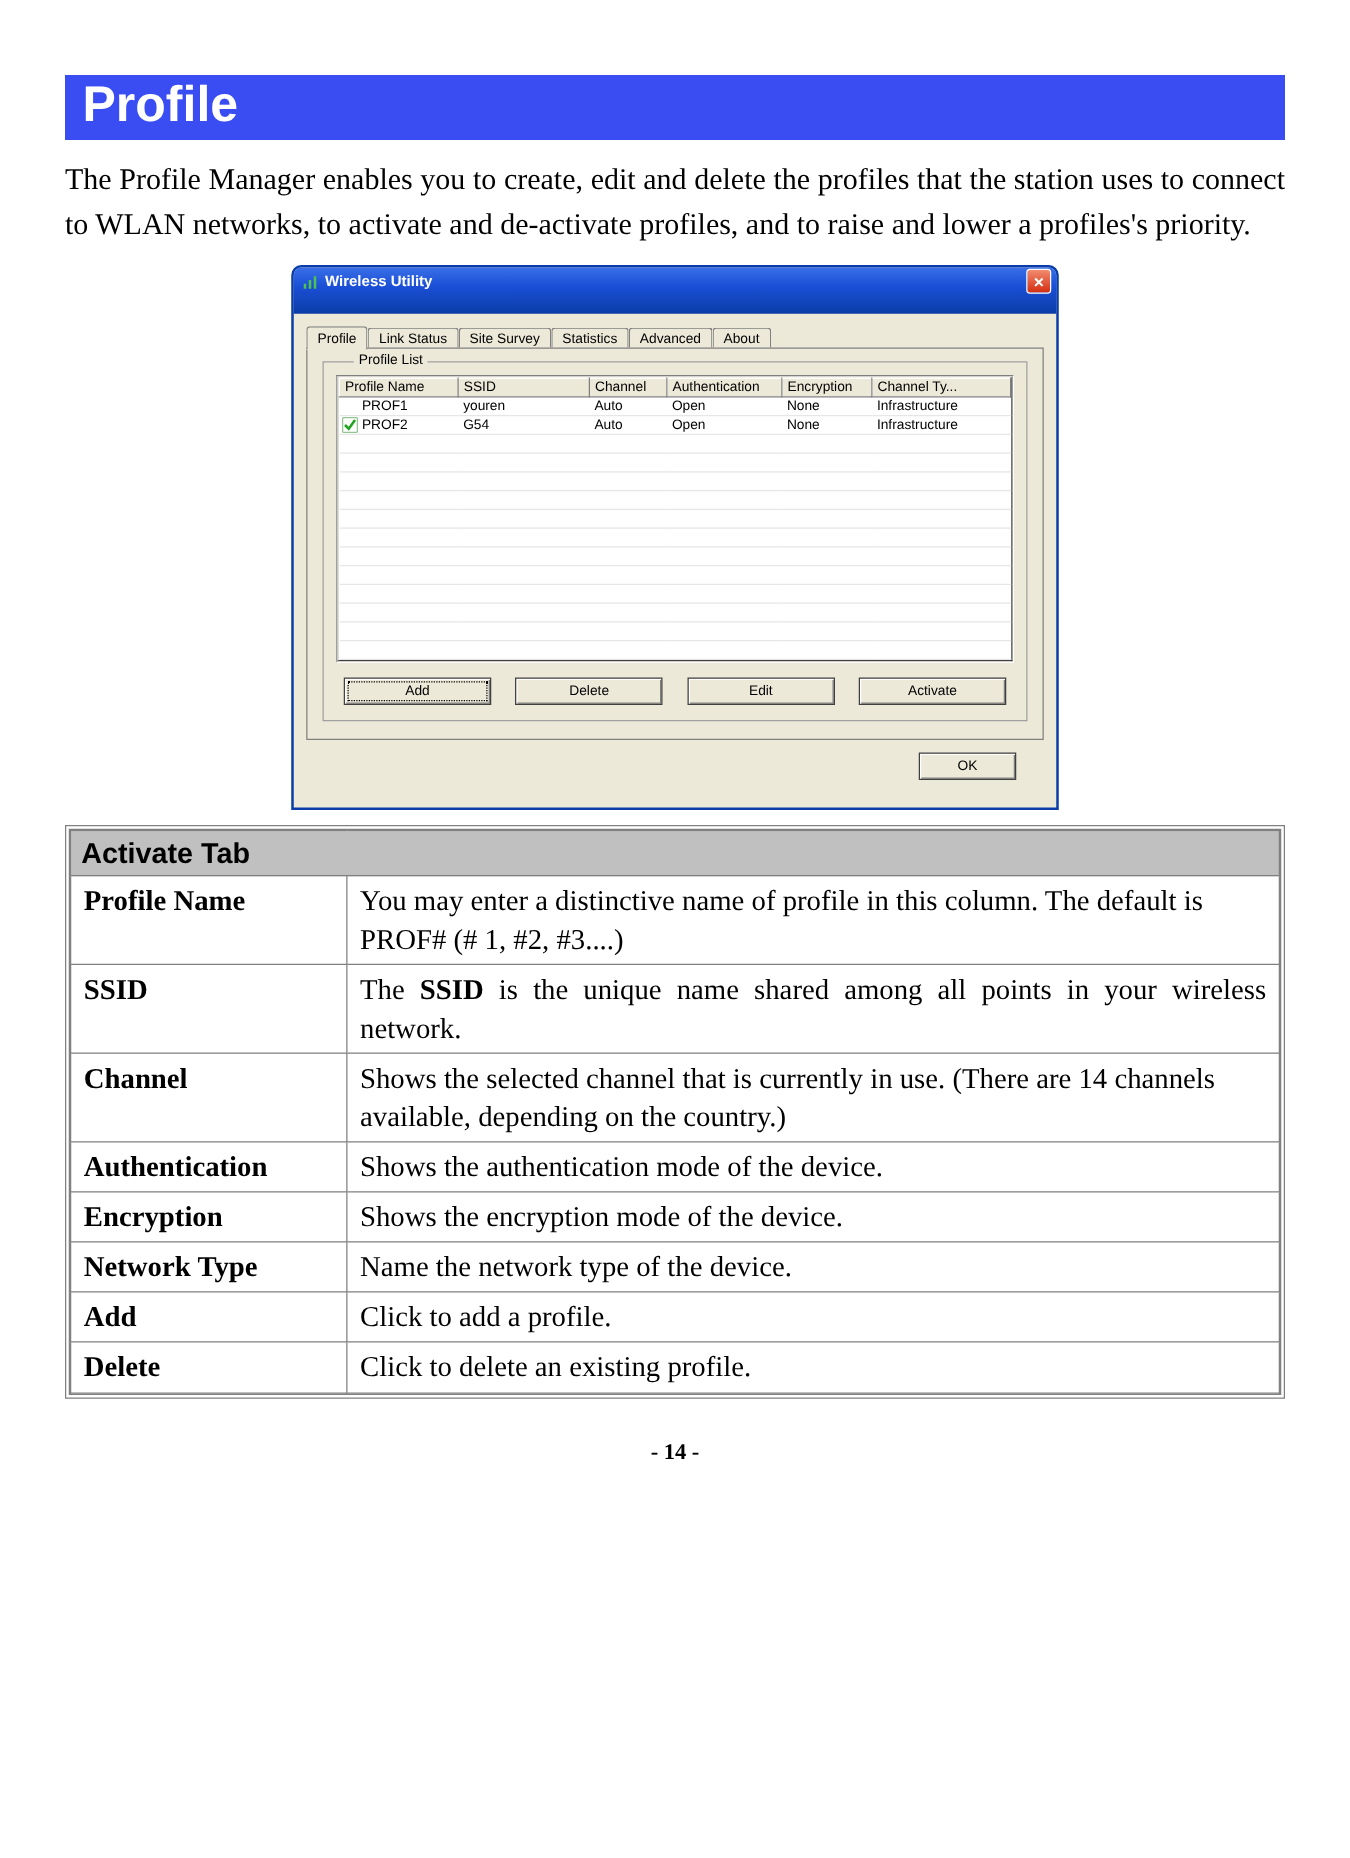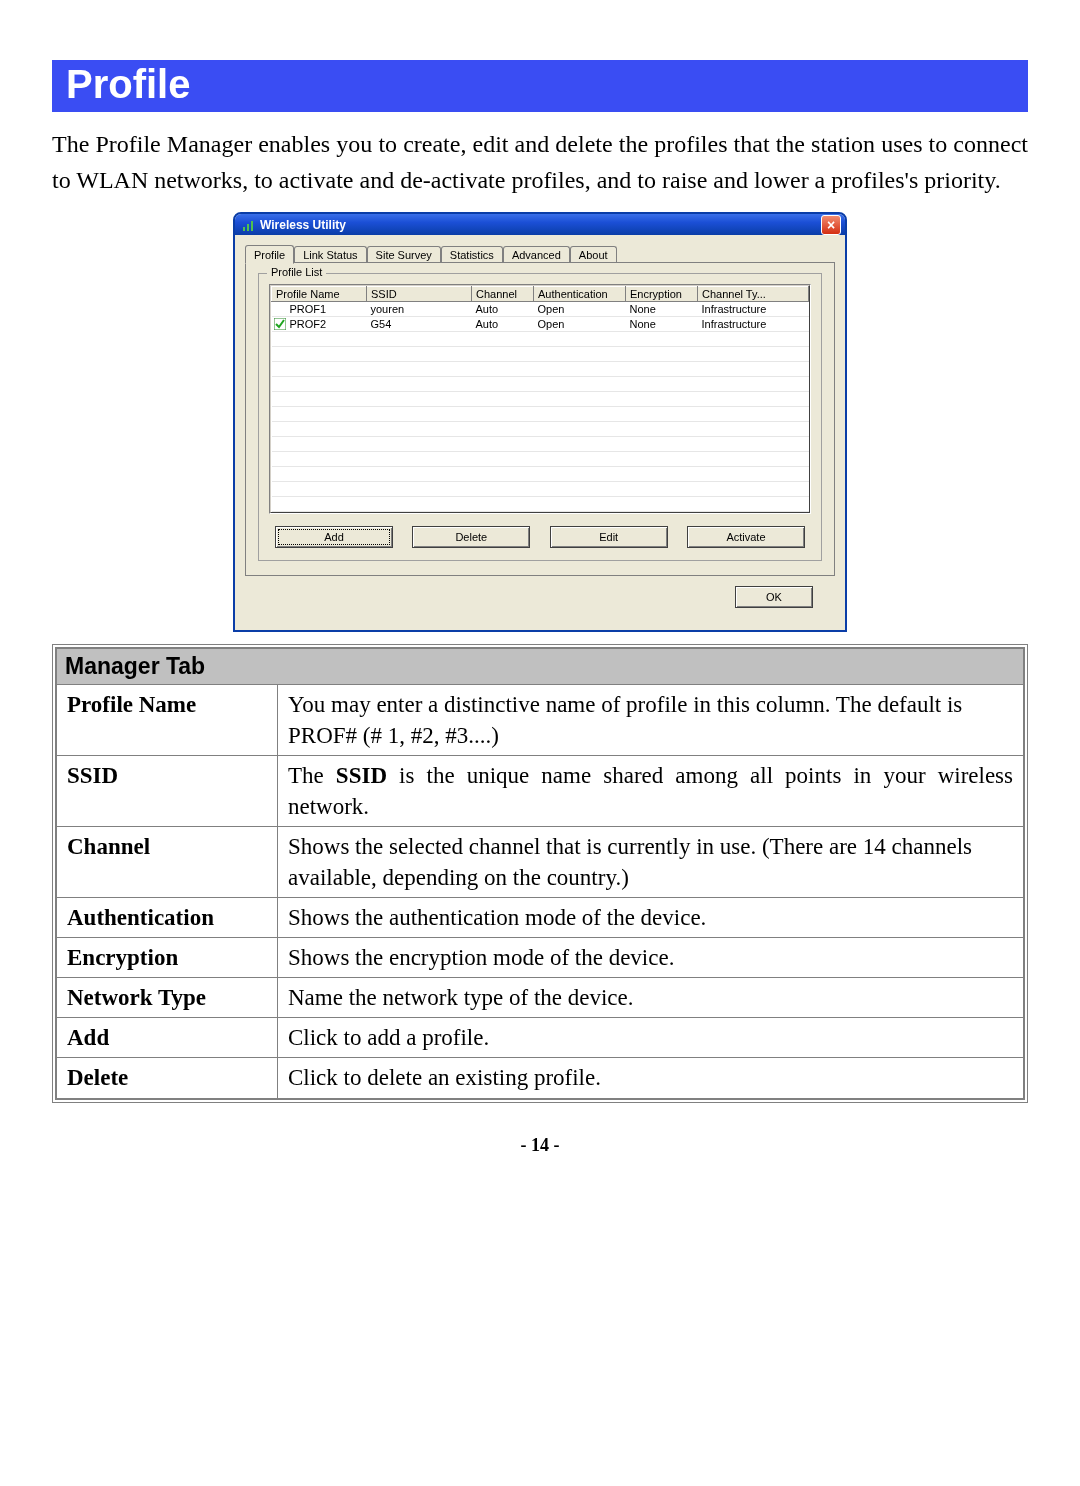--- a/index.html
+++ b/index.html
@@ -48,21 +48,21 @@
     font-size: 11px;
     background: #ece9d8;
     box-sizing: border-box;
   }
   .titlebar {
     height: 21px;
     background: linear-gradient(#3a6fe8, #1b4fd6 40%, #0a3da7);
     display: flex;
     align-items: center;
     justify-content: space-between;
-    padding: 0 4px 0 6px;
+    padding: 0 4px 16px 6px;
     border-radius: 6px 6px 0 0;
   }
   .title-left {
     display: flex;
     align-items: center;
     gap: 5px;
     color: #fff;
     font-weight: bold;
     font-size: 12px;
   }
@@ -122,21 +122,21 @@
     z-index: 2;
   }
   .groupbox {
     border: 1px solid #a0a0a0;
     padding: 10px 10px 12px 10px;
     position: relative;
   }
   .group-legend {
     position: absolute;
     top: -8px;
-    left: 8px;
+    left: 24px;
     background: #ece9d8;
     padding: 0 4px;
     font-size: 11px;
   }
   .listview {
     background: #fff;
     border: 1px solid #808080;
     border-right-color: #fff;
     border-bottom-color: #fff;
     box-sizing: border-box;
@@ -442,21 +442,21 @@
           <div class="xpbtn">OK</div>
         </div>
       </div>
     </div>
   </div>
 
   <div class="desc-outer">
     <table class="desc">
       <tbody>
           <tr>
-        <th class="hdr" colspan="2">Manager Tab</th>
+        <th class="hdr" colspan="2">Activate Tab</th>
       </tr>
       <tr>
         <td class="label">Profile Name</td>
         <td>You may enter a distinctive name of profile in this column. The default is PROF# (# 1, #2, #3....)</td>
       </tr>
       <tr>
         <td class="label">SSID</td>
         <td class="justify">
           <span>The </span><span class="ssid-bold">SSID</span><span> is the unique name shared among all points in your wireless network.</span>
         </td>

